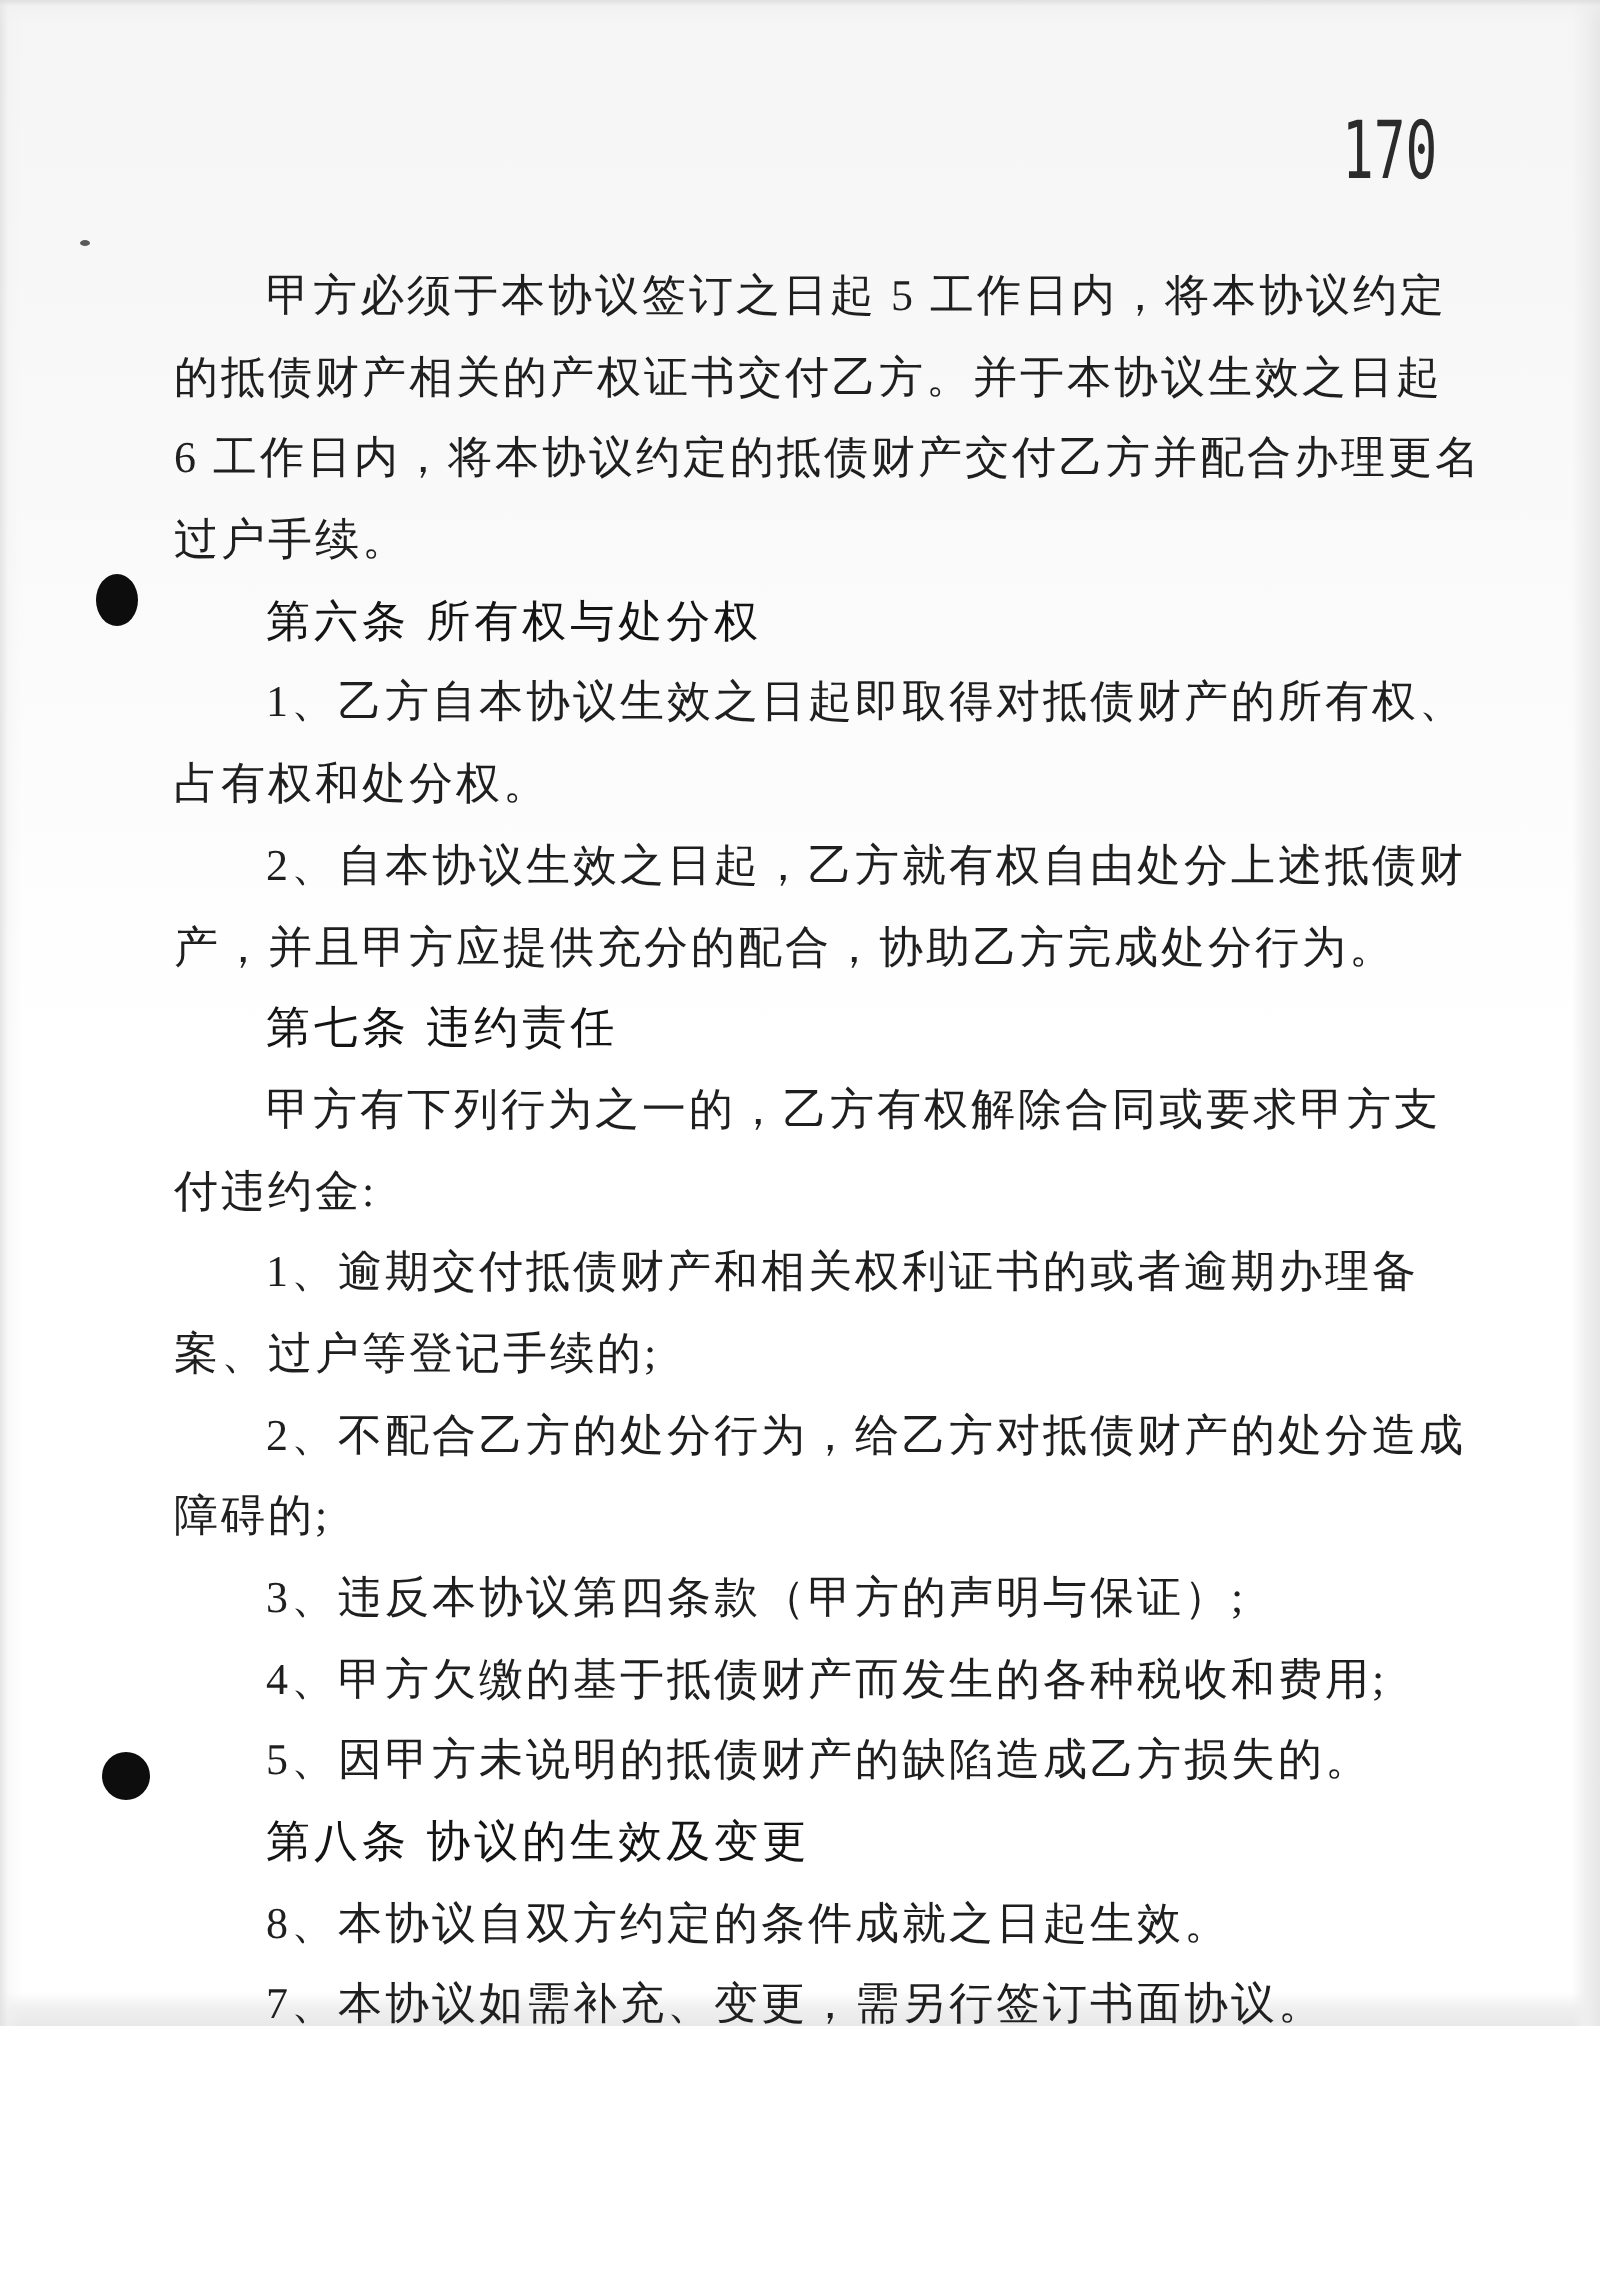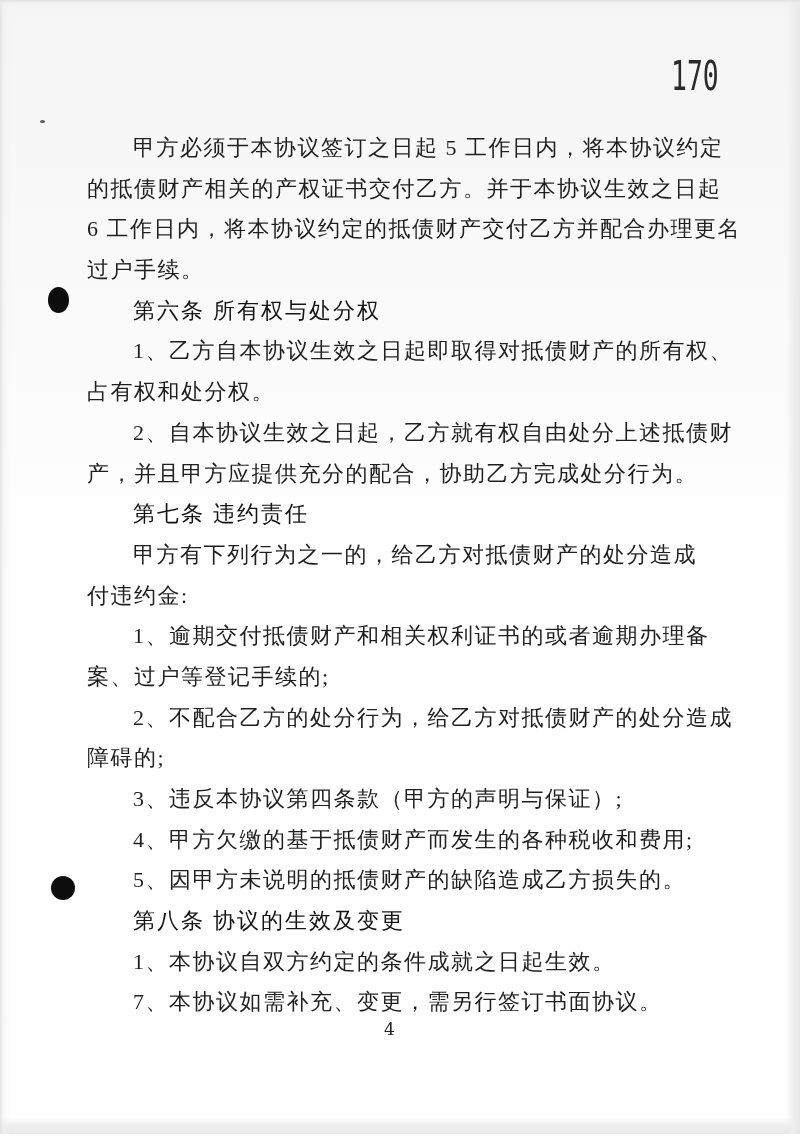--- a/index.html
+++ b/index.html
@@ -1,20 +1,20 @@
 <!DOCTYPE html>
 <html><head>
 <meta charset="utf-8">
 <style>
   html, body { margin: 0; padding: 0; background: #ffffff; }
 
   .scan-page {
     position: relative;
     width: 800px;
-    height: 1134px;
+    height: 1013px;
     overflow: hidden;
     box-sizing: border-box;
     color: #1f1f1f;
     font-family: "Liberation Serif", "DejaVu Serif", serif;
     background:
       linear-gradient(180deg, rgba(220,220,220,.85) 0px, rgba(238,238,238,.45) 3px, rgba(255,255,255,0) 11px),
       linear-gradient(90deg, rgba(226,226,226,.9) 0px, rgba(242,242,242,.5) 4px, rgba(255,255,255,0) 11px),
       linear-gradient(270deg, #e7e7e7 0px, #efefef 7px, rgba(255,255,255,0) 14px),
       linear-gradient(0deg, #e8e8e8 0px, #f0f0f0 9px, rgba(255,255,255,0) 17px),
       linear-gradient(180deg, #f5f5f5 0%, #fafafa 28%, #ffffff 52%);
@@ -114,21 +114,21 @@
     <div class="para">
       <div class="line indent">2、自本协议生效之日起，乙方就有权自由处分上述抵债财</div>
       <div class="line">产，并且甲方应提供充分的配合，协助乙方完成处分行为。</div>
     </div>
 
     <div class="para">
       <div class="line indent heading">第七条  违约责任</div>
     </div>
 
     <div class="para">
-      <div class="line indent">甲方有下列行为之一的，给乙方对抵债财产的处分造成</div>
+      <div class="line indent">甲方有下列行为之一的，乙方有权解除合同或要求甲方支</div>
       <div class="line">付违约金:</div>
     </div>
 
     <div class="para">
       <div class="line indent">1、逾期交付抵债财产和相关权利证书的或者逾期办理备</div>
       <div class="line">案、过户等登记手续的;</div>
     </div>
 
     <div class="para">
       <div class="line indent">2、不配合乙方的处分行为，给乙方对抵债财产的处分造成</div>
@@ -145,21 +145,21 @@
 
     <div class="para">
       <div class="line indent">5、因甲方未说明的抵债财产的缺陷造成乙方损失的。</div>
     </div>
 
     <div class="para">
       <div class="line indent heading">第八条  协议的生效及变更</div>
     </div>
 
     <div class="para">
-      <div class="line indent">1、本协议自双方约定的条件成就之日起生效。</div>
+      <div class="line indent">8、本协议自双方约定的条件成就之日起生效。</div>
     </div>
 
     <div class="para">
       <div class="line indent">7、本协议如需补充、变更，需另行签订书面协议。</div>
     </div>
 
   </div>
 
   <div class="footer-number">4</div>
 

